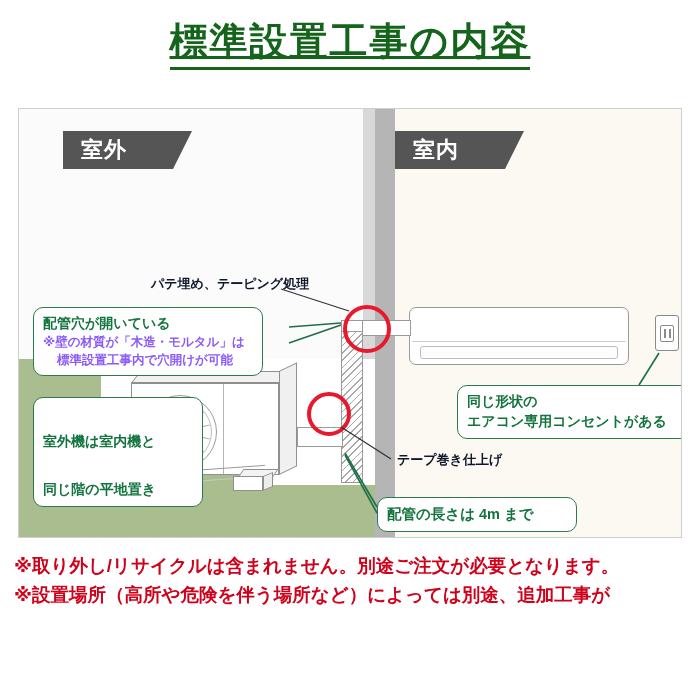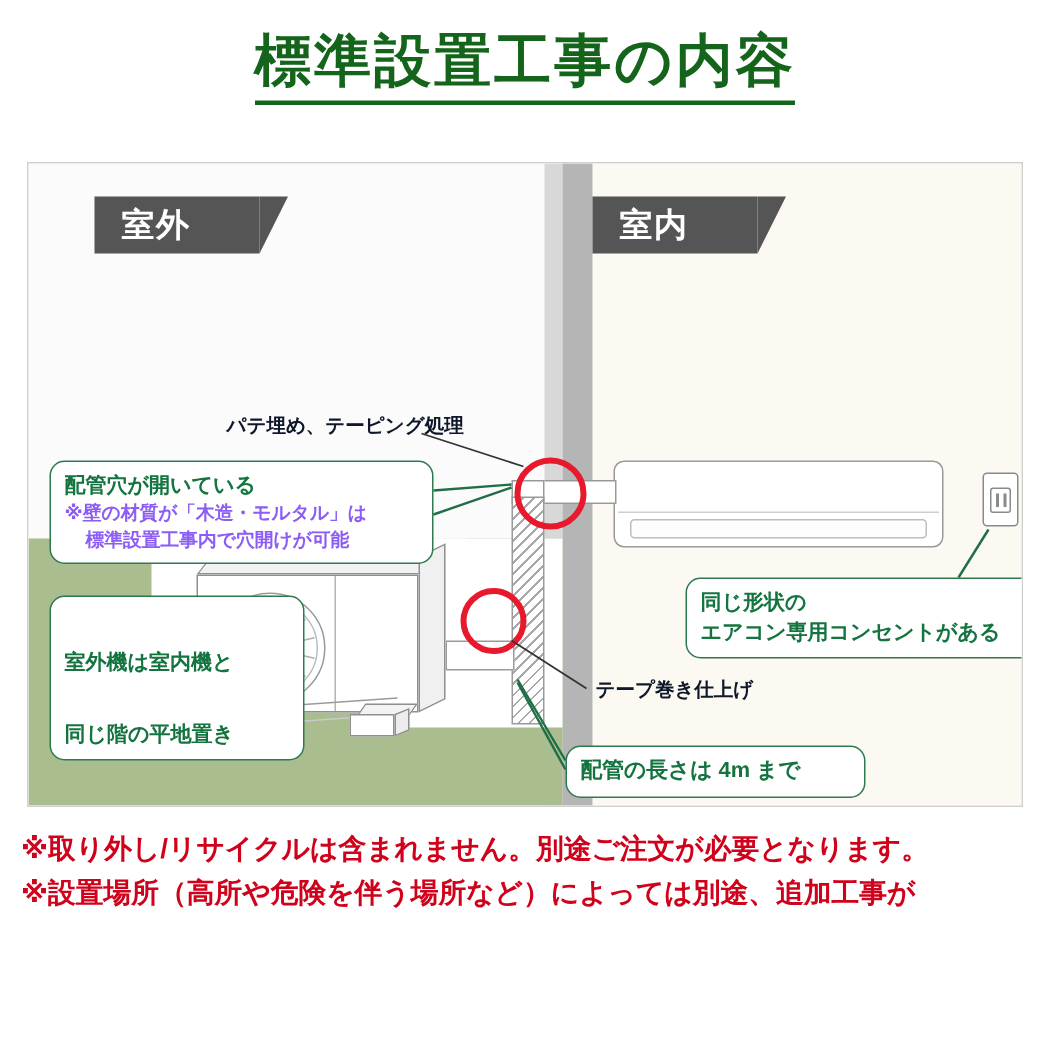--- a/index.html
+++ b/index.html
@@ -19,20 +19,21 @@
   }
   #page-title{
     font-size:38px;
     font-weight:bold;
     color:#14651b;
     letter-spacing:2px;
     padding-bottom:6px;
     border-bottom:3px solid #14651b;
     line-height:1.05;
     white-space:nowrap;
+    text-decoration:underline;
   }
 
   
   #diagram{
     position:absolute;
     left:18px;top:108px;
     width:664px;height:430px;
     border:1px solid #cfcfcf;
     background:#ffffff;
     box-sizing:border-box;
@@ -241,21 +242,21 @@
     padding:6px 9px;
     line-height:1.42;
   }
   .cl-green{color:#14743f;font-size:13px;font-weight:bold;}
   .cl-black{color:#8b5cf6;font-size:12.5px;font-weight:bold;}
   .plain-label{
     position:absolute;color:#0f172a;font-size:13px;font-weight:bold;
     white-space:nowrap;
   }
 
-  #callout-hole{left:14px;top:198px;width:256px;}
+  #callout-hole{left:14px;top:198px;width:230px;}
   #callout-hole .l1{font-size:14px;}
   #callout-hole .l2,#callout-hole .l3{font-size:12.5px;}
   #callout-hole .l3{padding-left:14px;}
 
   #callout-outdoor-place{left:14px;top:288px;width:170px;}
   #callout-outdoor-place div{font-size:14px;margin-top:28px;}
 
   #callout-consent{left:438px;top:276px;width:238px;}
   #callout-consent div{font-size:14px;}
 

